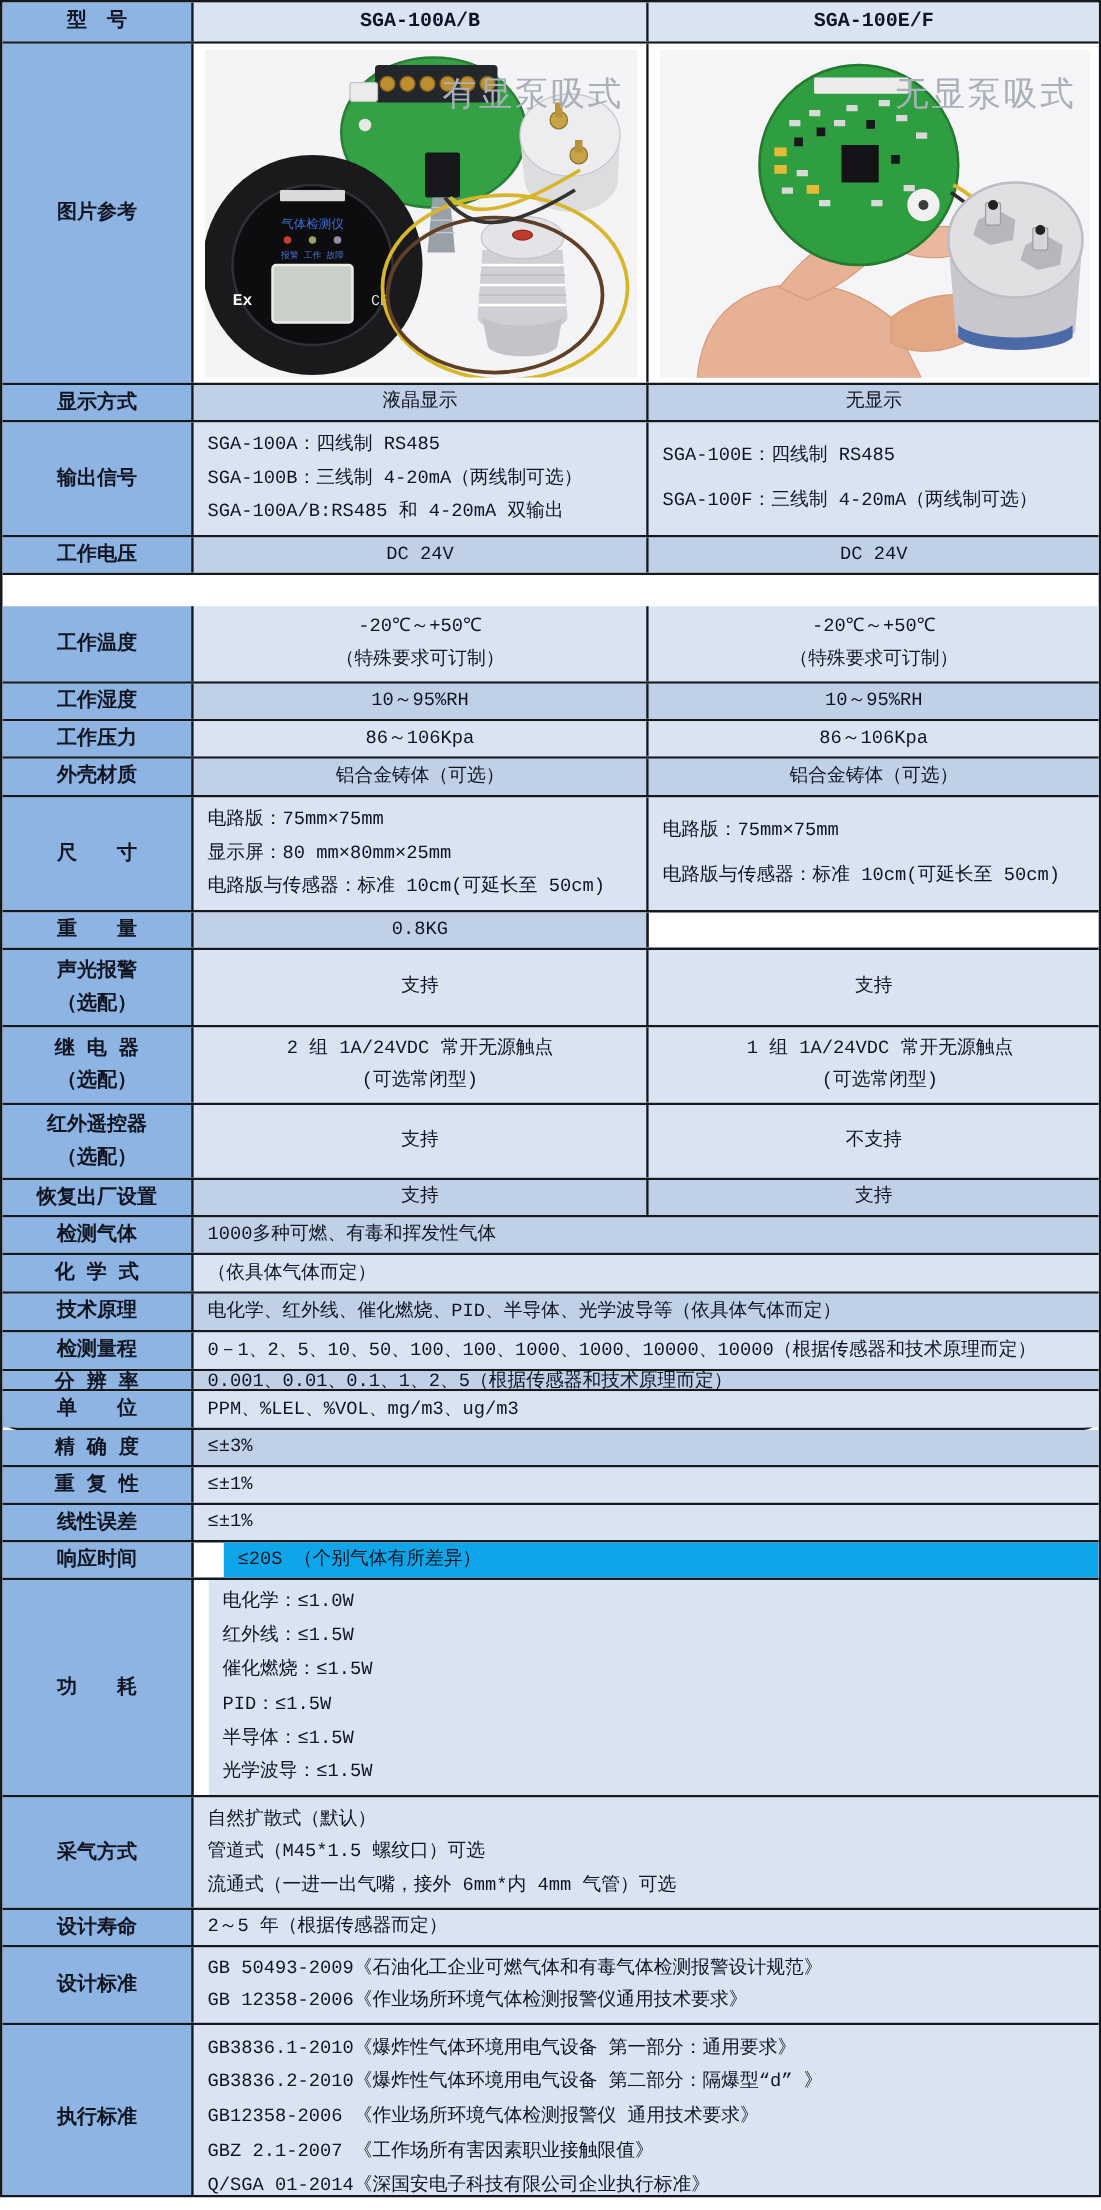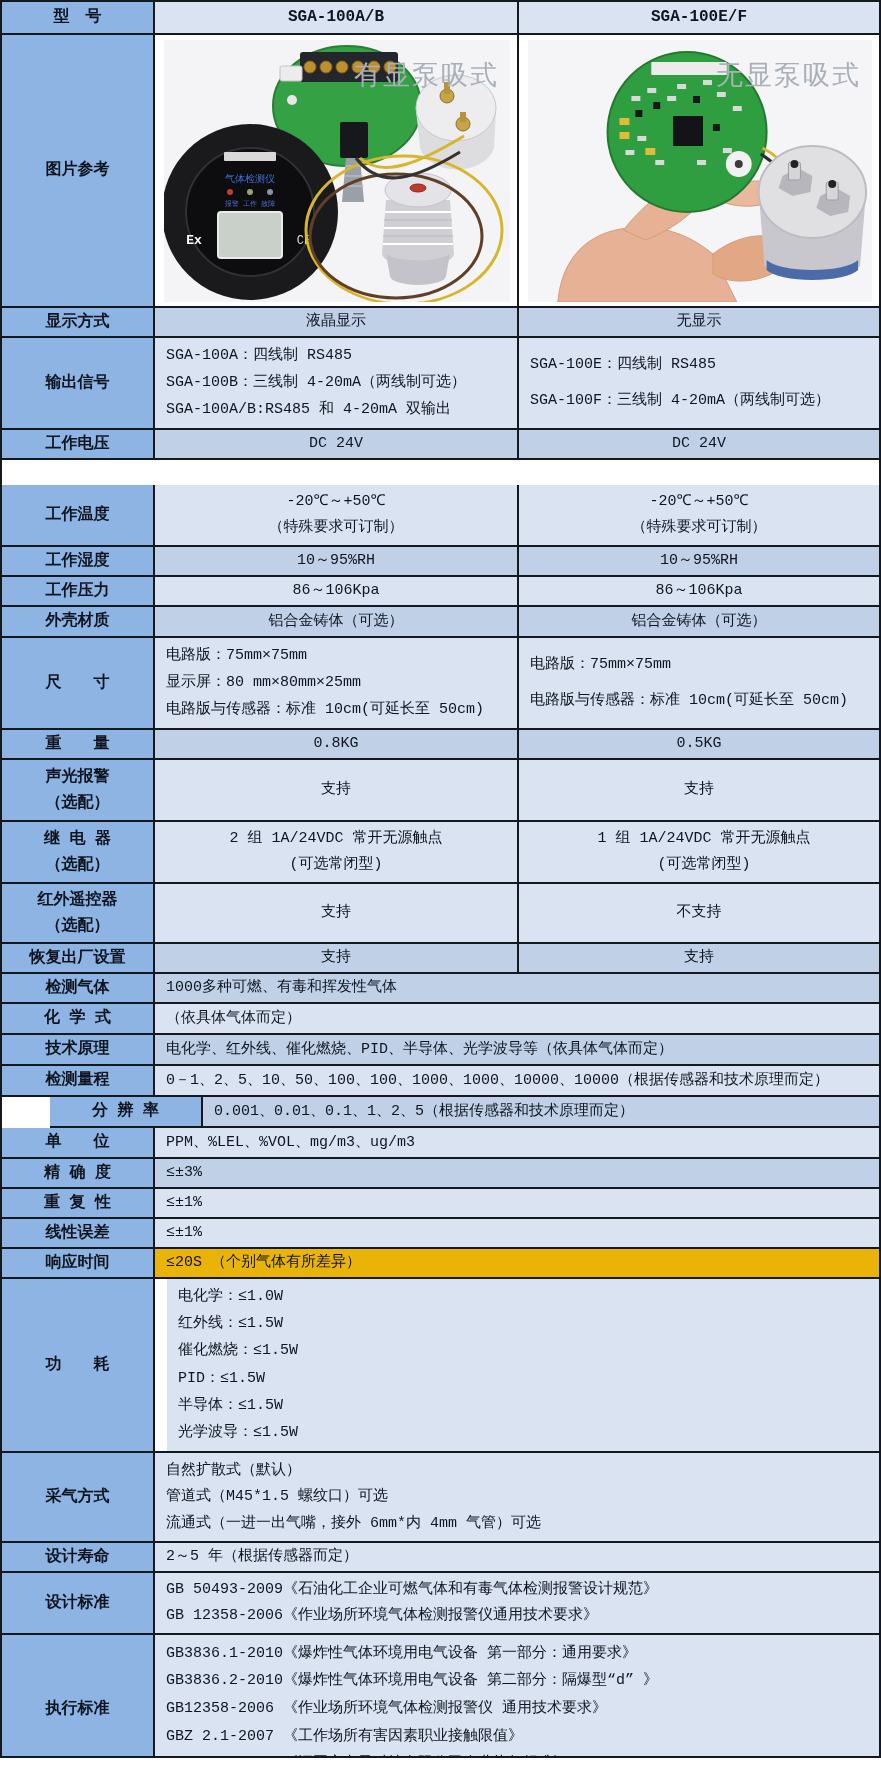--- a/index.html
+++ b/index.html
@@ -276,23 +276,20 @@
         <div class="vline">电路版与传感器：标准 10cm(可延长至 50cm)</div>
       </div>
     </div>
     <div class="row" style="height: 30px;">
       <div class="cell label-cell">
         <div class="lline">重　　量</div>
       </div>
       <div class="cell data-cell c1 center" style="background: rgb(191, 208, 231);">
         <div class="vline">0.8KG</div>
       </div>
-      <div class="cell data-cell c2 center" style="background: rgb(191, 208, 231);">
-        <div class="vline">0.5KG</div>
-      </div>
     </div>
     <div class="row" style="height: 62px;">
       <div class="cell label-cell">
         <div class="lline">声光报警</div>
         <div class="lline">（选配）</div>
       </div>
       <div class="cell data-cell c1 center" style="background: rgb(217, 227, 241);">
         <div class="vline">支持</div>
       </div>
       <div class="cell data-cell c2 center" style="background: rgb(217, 227, 241);">
@@ -363,29 +360,29 @@
       </div>
     </div>
     <div class="row" style="height: 31px;">
       <div class="cell label-cell">
         <div class="lline">检测量程</div>
       </div>
       <div class="cell data-cell fullc left" style="background: rgb(217, 227, 241);">
         <div class="vline">0－1、2、5、10、50、100、100、1000、1000、10000、10000（根据传感器和技术原理而定）</div>
       </div>
     </div>
-    <div class="row" style="height: 31px; margin-left: 48px;">
+    <div class="row" style="height: 16px;">
       <div class="cell label-cell">
         <div class="lline">分 辨 率</div>
       </div>
       <div class="cell data-cell fullc left" style="background: rgb(191, 208, 231);">
         <div class="vline">0.001、0.01、0.1、1、2、5（根据传感器和技术原理而定）</div>
       </div>
     </div>
-    <div class="row" style="height: 31px;">
+    <div class="row" style="height: 31px; border-radius: 12px;">
       <div class="cell label-cell">
         <div class="lline">单　　位</div>
       </div>
       <div class="cell data-cell fullc left" style="background: rgb(217, 227, 241);">
         <div class="vline">PPM、%LEL、%VOL、mg/m3、ug/m3</div>
       </div>
     </div>
     <div class="row" style="height: 30px;">
       <div class="cell label-cell">
         <div class="lline">精 确 度</div>
@@ -407,21 +404,21 @@
         <div class="lline">线性误差</div>
       </div>
       <div class="cell data-cell fullc left" style="background: rgb(217, 227, 241);">
         <div class="vline">≤±1%</div>
       </div>
     </div>
     <div class="row" style="height: 30px;">
       <div class="cell label-cell">
         <div class="lline">响应时间</div>
       </div>
-      <div class="cell data-cell fullc left" style="background: #eab308;">
+      <div class="cell data-cell fullc left" style="background: #0ea5e9; margin-left: 24px;">
         <div class="vline">≤20S （个别气体有所差异）</div>
       </div>
     </div>
     <div class="row" style="height: 174px;">
       <div class="cell label-cell">
         <div class="lline">功　　耗</div>
       </div>
       <div class="cell data-cell fullc left" style="background: rgb(217, 227, 241); margin-left: 12px;">
         <div class="vline">电化学：≤1.0W</div>
         <div class="vline">红外线：≤1.5W</div>

